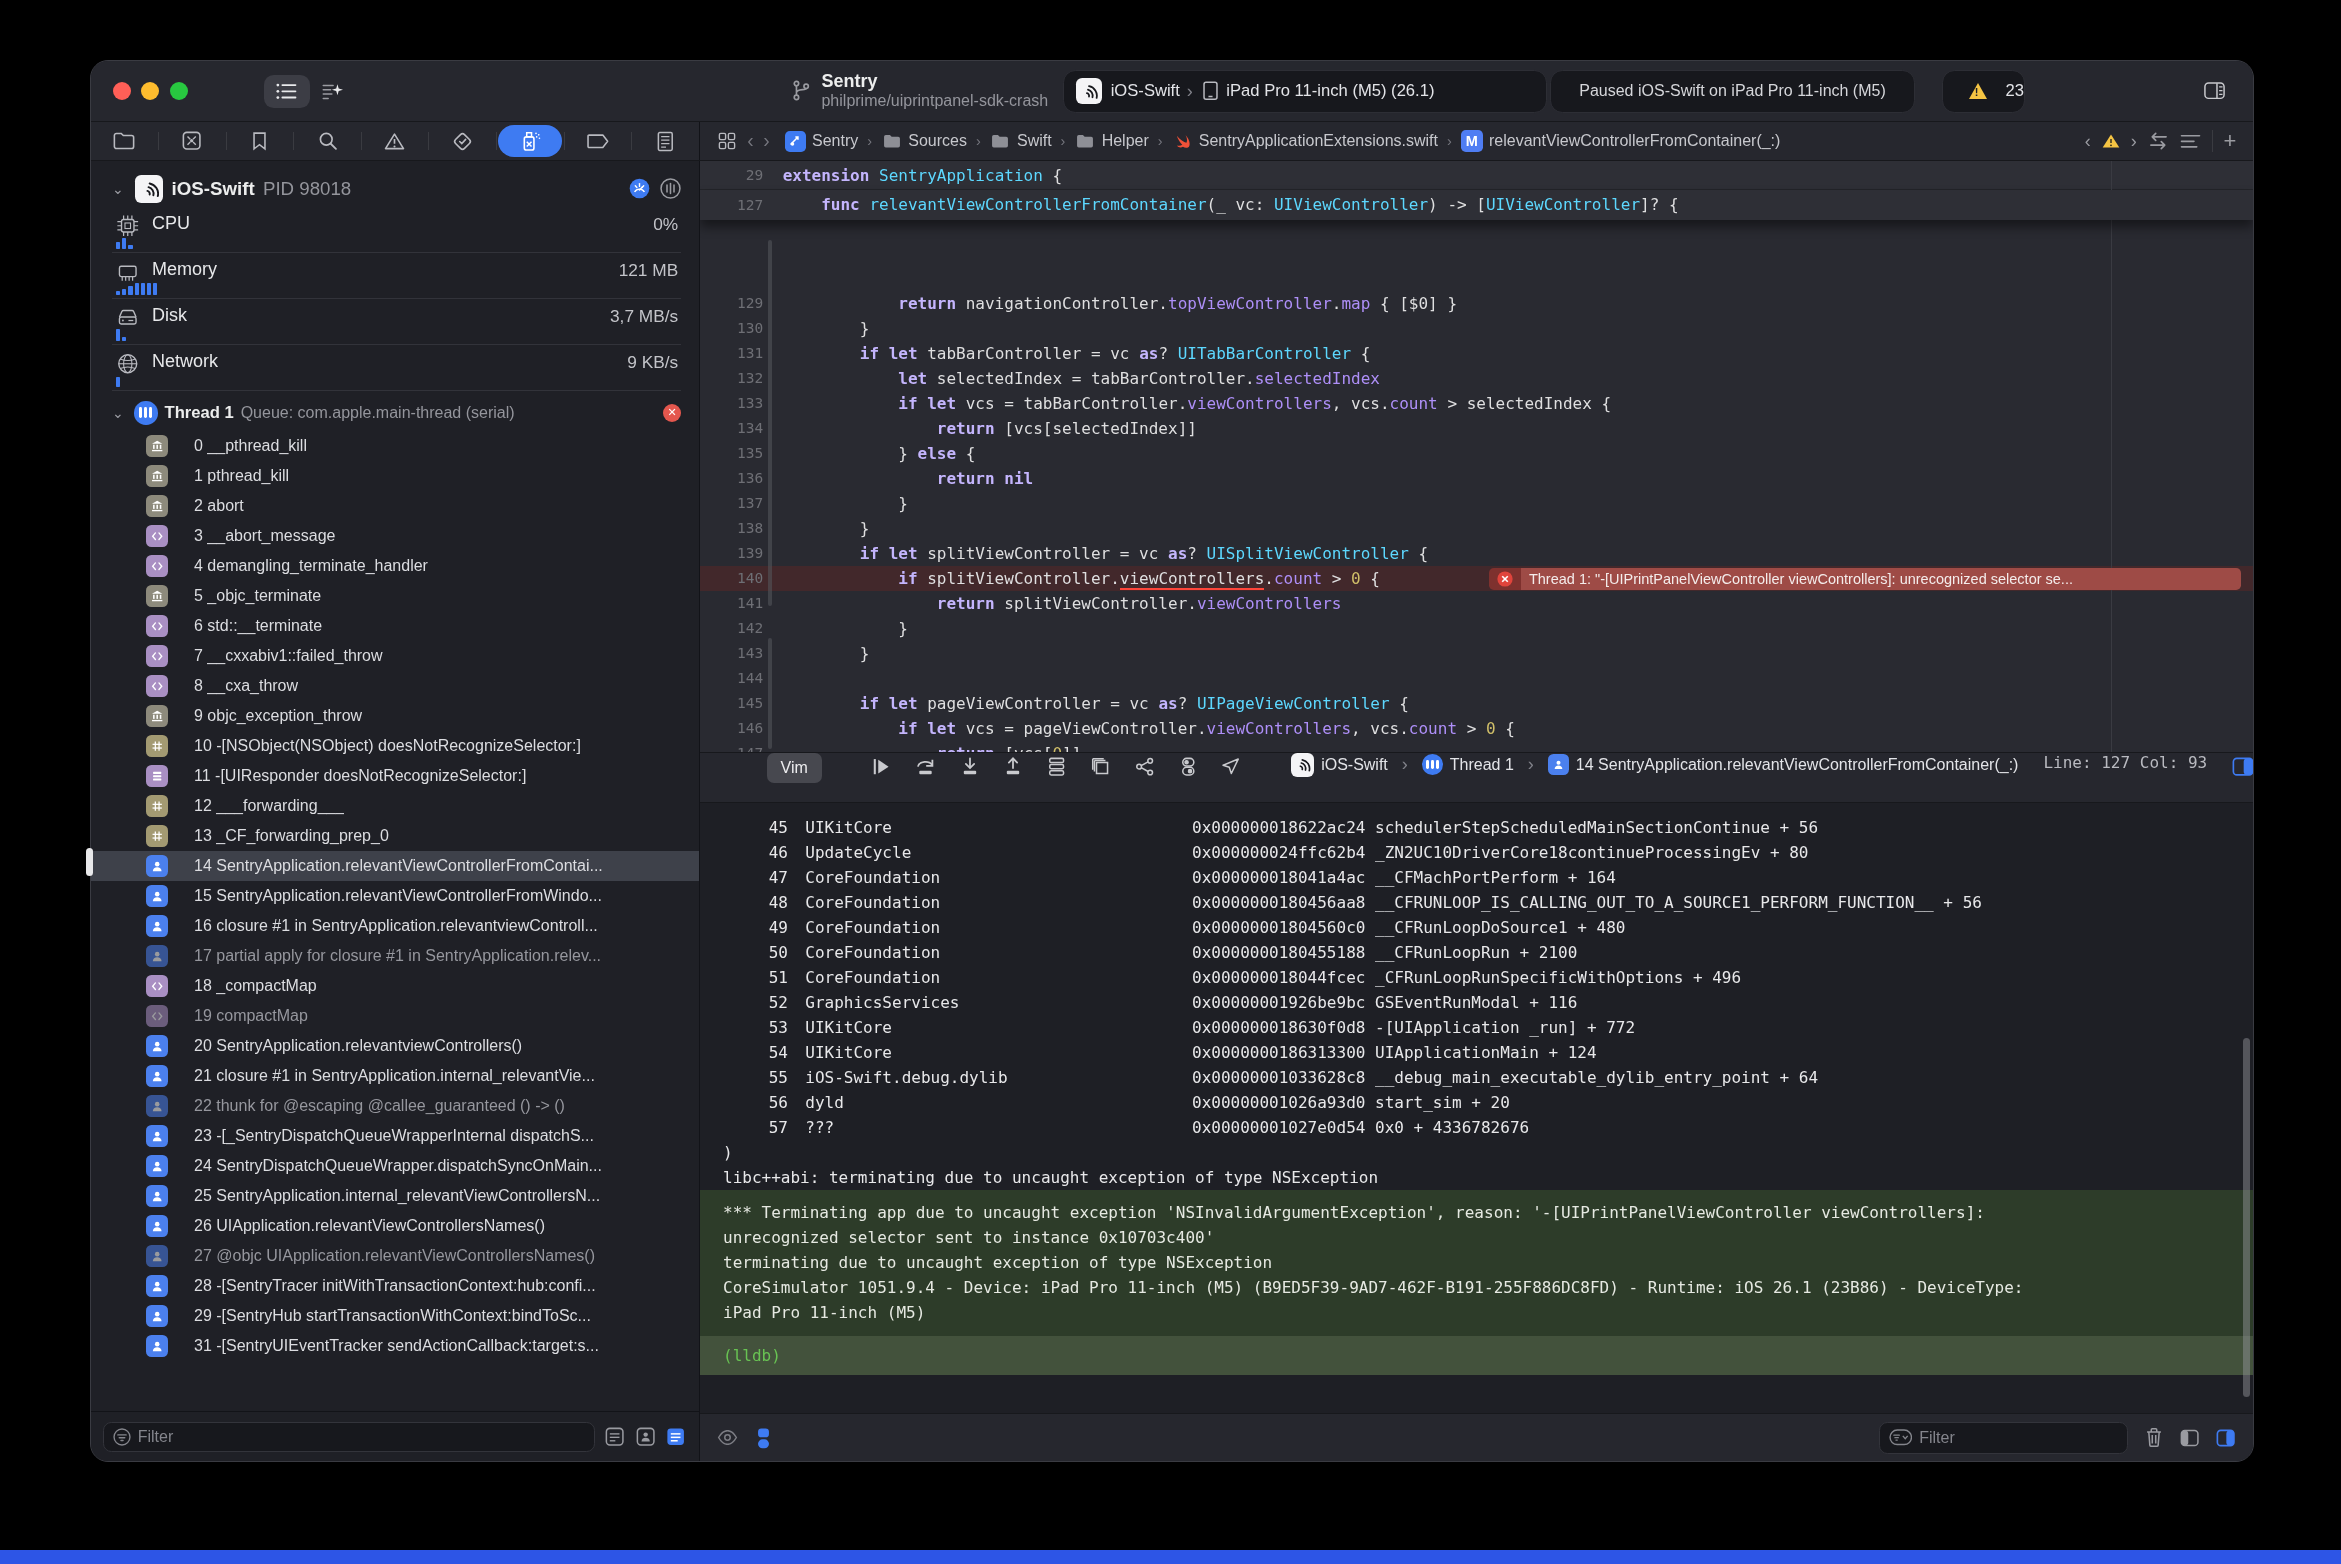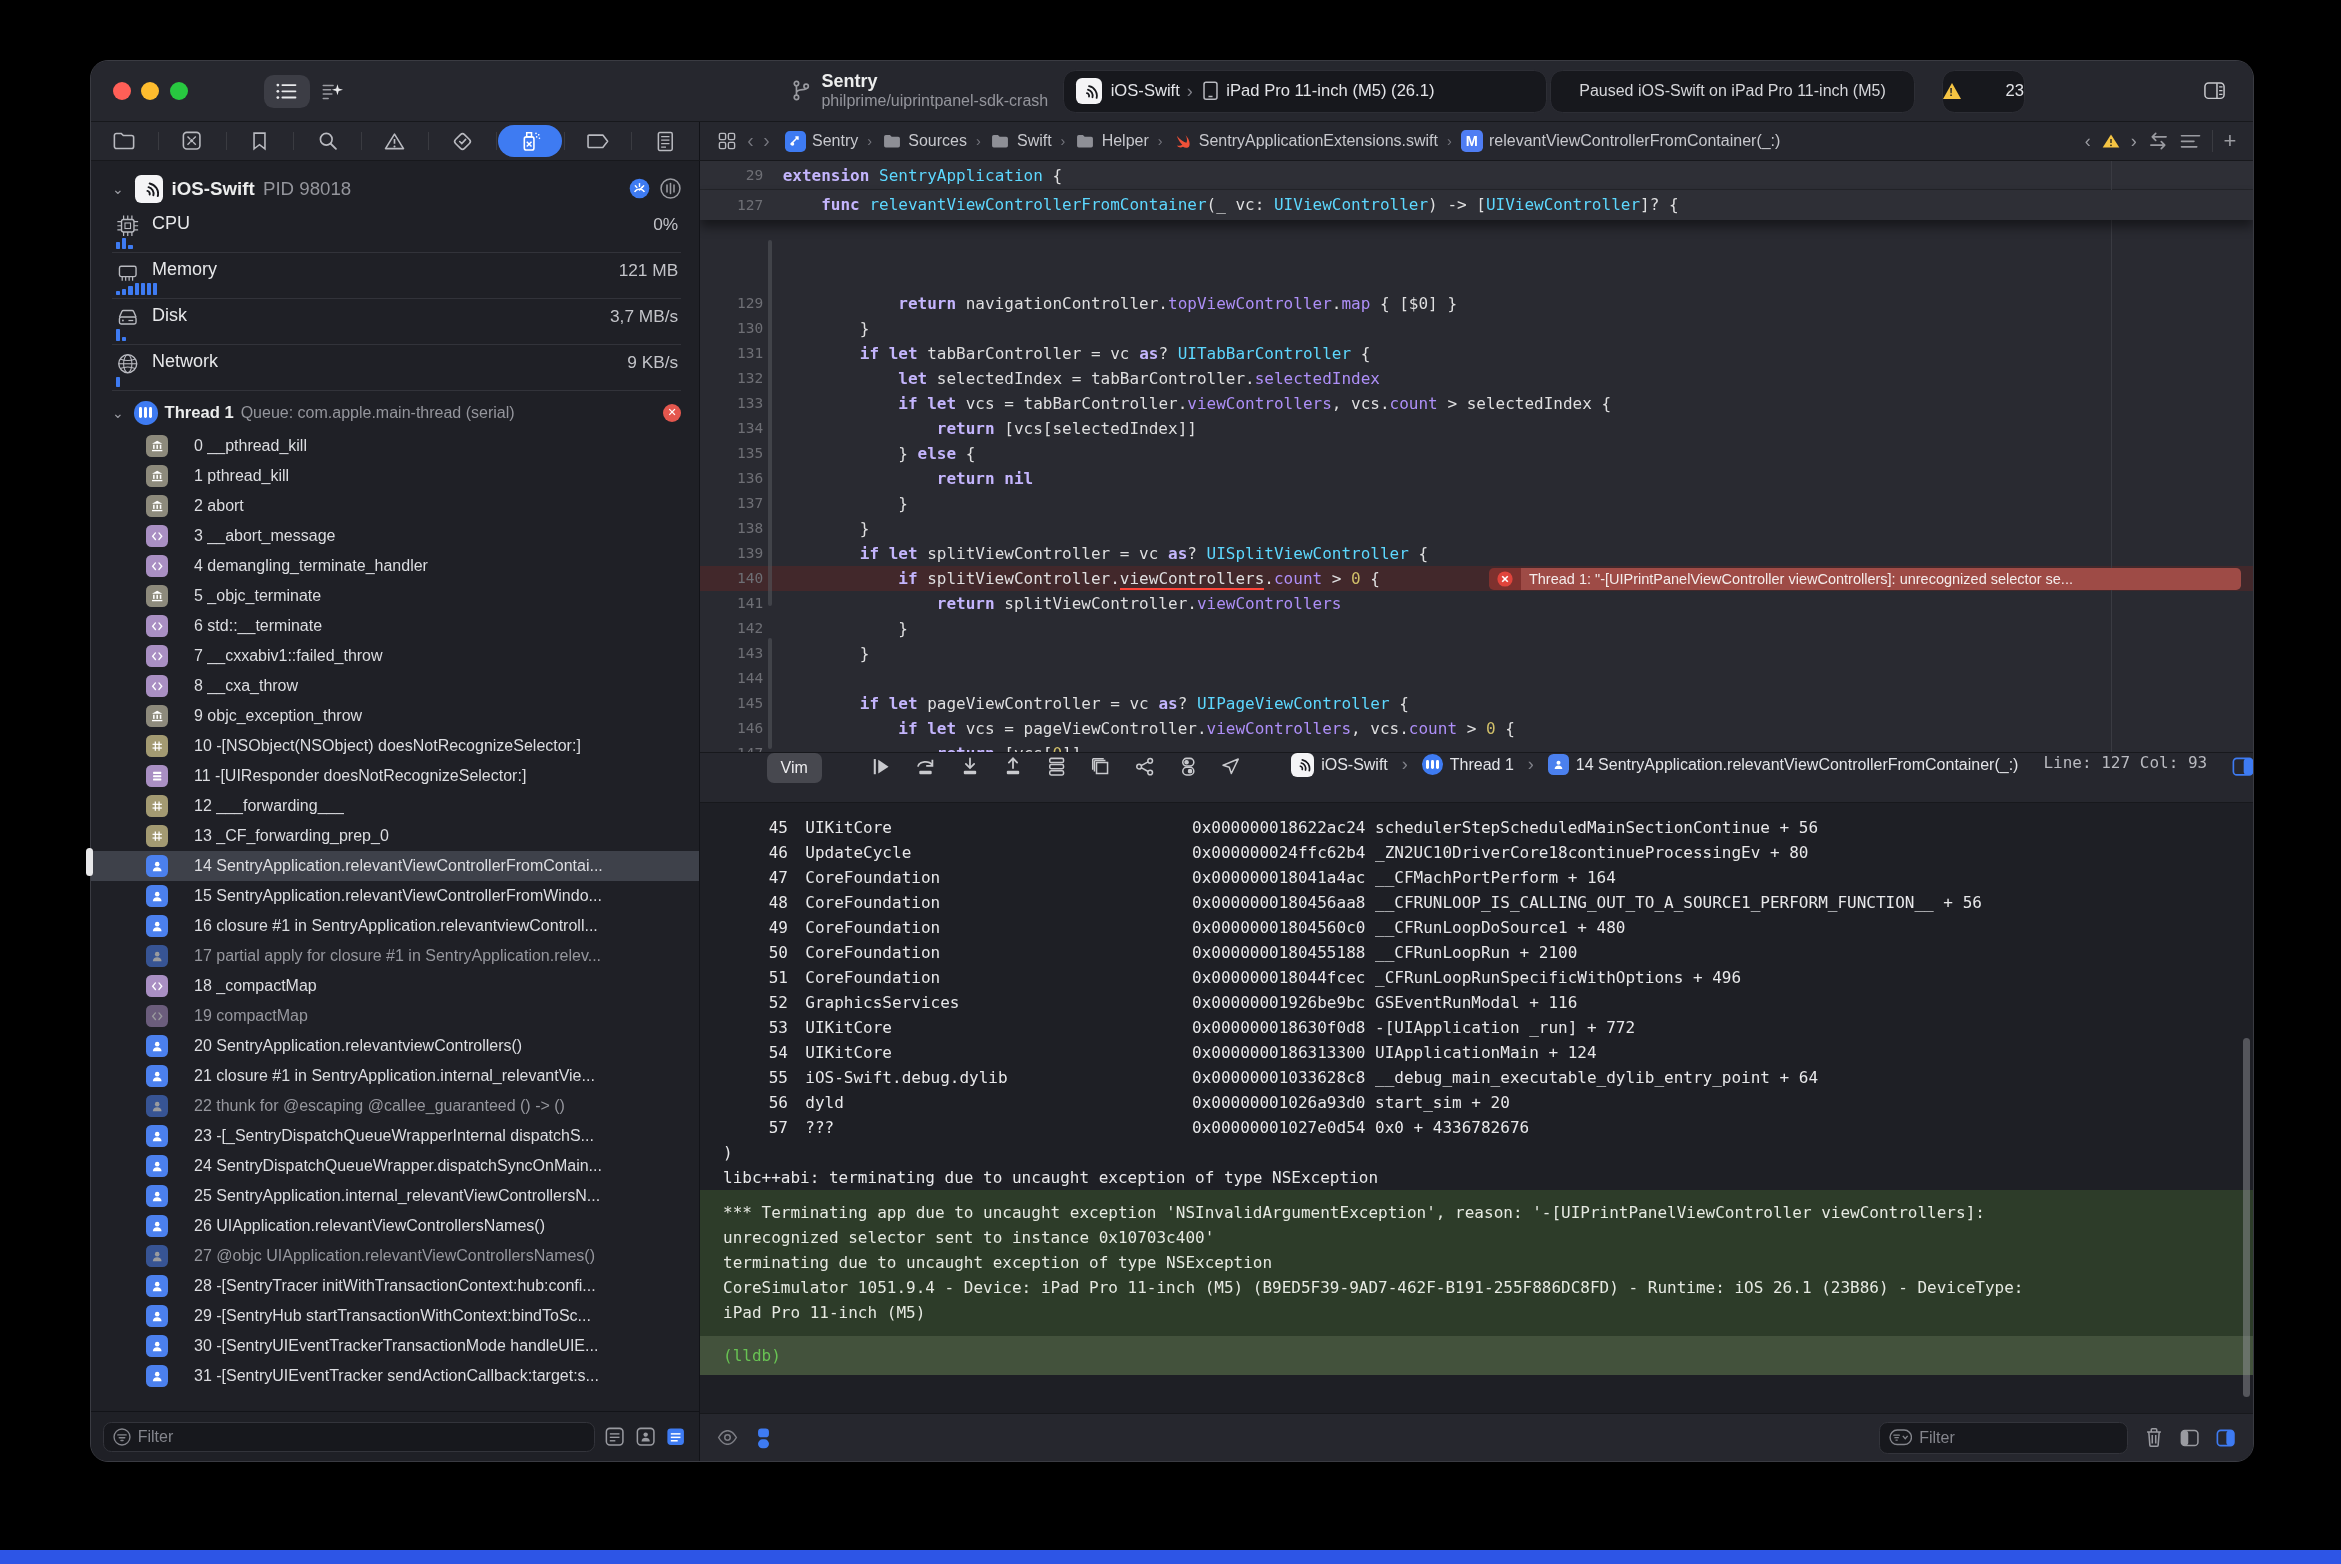--- a/index.html
+++ b/index.html
@@ -230,21 +230,21 @@
         <svg width="15" height="19.3" viewBox="0 0 22 28">
             <rect x="1.5" y="1.5" width="19" height="25" rx="3" stroke="#b9bac0" stroke-width="2.2" fill="none"></rect>
             <line x1="8" y1="22.5" x2="14" y2="22.5" stroke="#b9bac0" stroke-width="2.2"></line>
           </svg>
       </span>
       <span style="margin-left:5.5px">iPad Pro 11-inch (M5) (26.1)</span>
     </div>
     <div class="pill" style="position:absolute; left:1459px; width:365px; justify-content:center; font-size:16px; color:#d5d6da;">
       <span>Paused iOS-Swift on iPad Pro 11-inch (M5)</span>
     </div>
-    <div class="pill" style="position:absolute; left:1851px; width:83px; justify-content:space-between; gap:19px;">
+    <div class="pill" style="position:absolute; left:1851px; width:83px; justify-content:flex-end; gap:19px;">
       <span class="warn-tri"></span>
       <span>23</span>
     </div>
     <div class="toolbtn" style="position:absolute; left:2100px; width:46px;">
       <span class="mini-ico">
         <svg width="23.5" height="19.3" viewBox="0 0 34 28">
             <rect x="1.5" y="1.5" width="31" height="25" rx="6" stroke="#c9cace" stroke-width="2.4" fill="none"></rect>
             <line x1="21" y1="2" x2="21" y2="26" stroke="#c9cace" stroke-width="2.4"></line>
             <g stroke="#c9cace" stroke-width="2">
               <line x1="24.5" y1="8" x2="30" y2="8"></line>
@@ -860,29 +860,20 @@
               </span>
     <span class="ftext">29 -[SentryHub startTransactionWithContext:bindToSc...</span>
             </div>
             <div class="frame">
               <span class="ficon person">
                 <svg width="12.4" height="12.4" viewBox="0 0 12 12">
                   <circle cx="6" cy="4" r="2.2" fill="#fff"></circle>
                   <path d="M1.8 11 c0-2.6 1.9-4 4.2-4 s4.2 1.4 4.2 4 Z" fill="#fff"></path>
                 </svg>
               </span>
-    <span class="ftext">30 -[SentryUIEventTrackerTransactionMode handleUIE...</span>
-            </div>
-            <div class="frame">
-              <span class="ficon person">
-                <svg width="12.4" height="12.4" viewBox="0 0 12 12">
-                  <circle cx="6" cy="4" r="2.2" fill="#fff"></circle>
-                  <path d="M1.8 11 c0-2.6 1.9-4 4.2-4 s4.2 1.4 4.2 4 Z" fill="#fff"></path>
-                </svg>
-              </span>
     <span class="ftext">31 -[SentryUIEventTracker sendActionCallback:target:s...</span>
             </div>
           </div>
       </div>
       <div class="sb-filter">
         <div class="filter-field">
           <svg width="18" height="18" viewBox="0 0 26 26">
               <circle cx="13" cy="13" r="11.5" stroke="#84858c" stroke-width="2" fill="none"></circle>
               <g stroke="#84858c" stroke-width="2" stroke-linecap="round">
                 <line x1="7" y1="10" x2="19" y2="10"></line>

